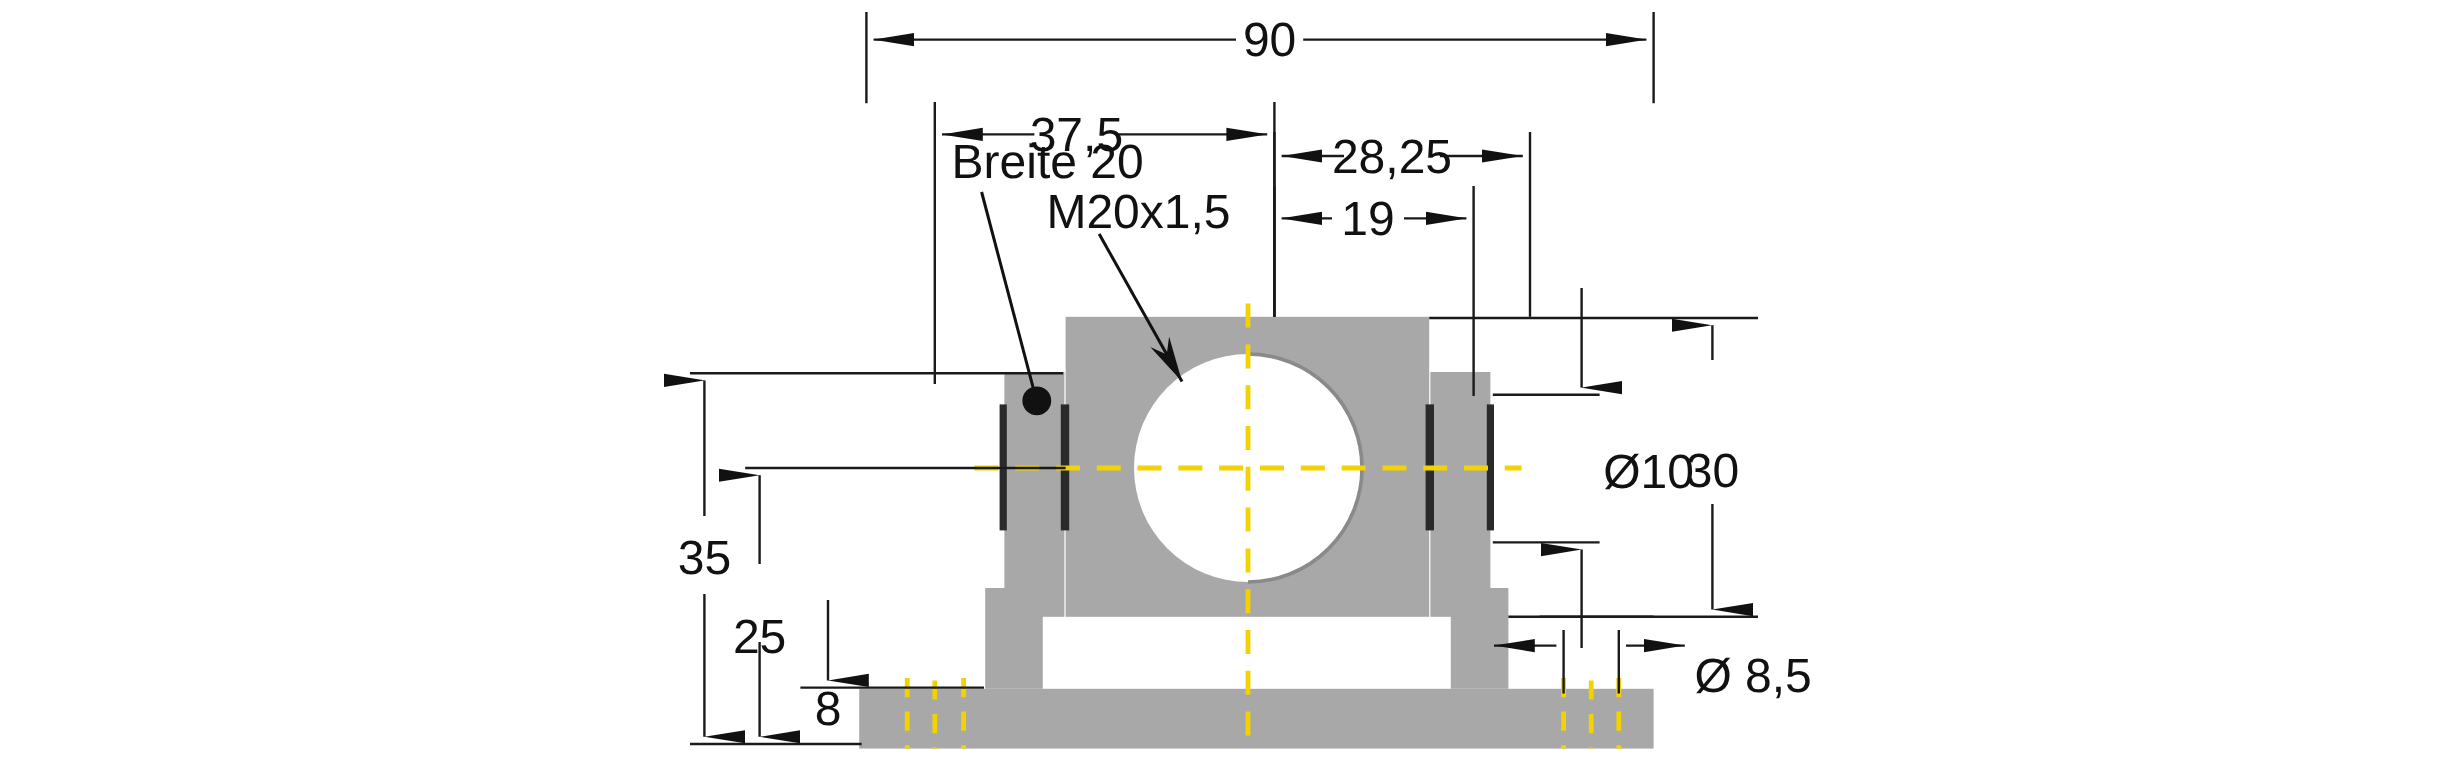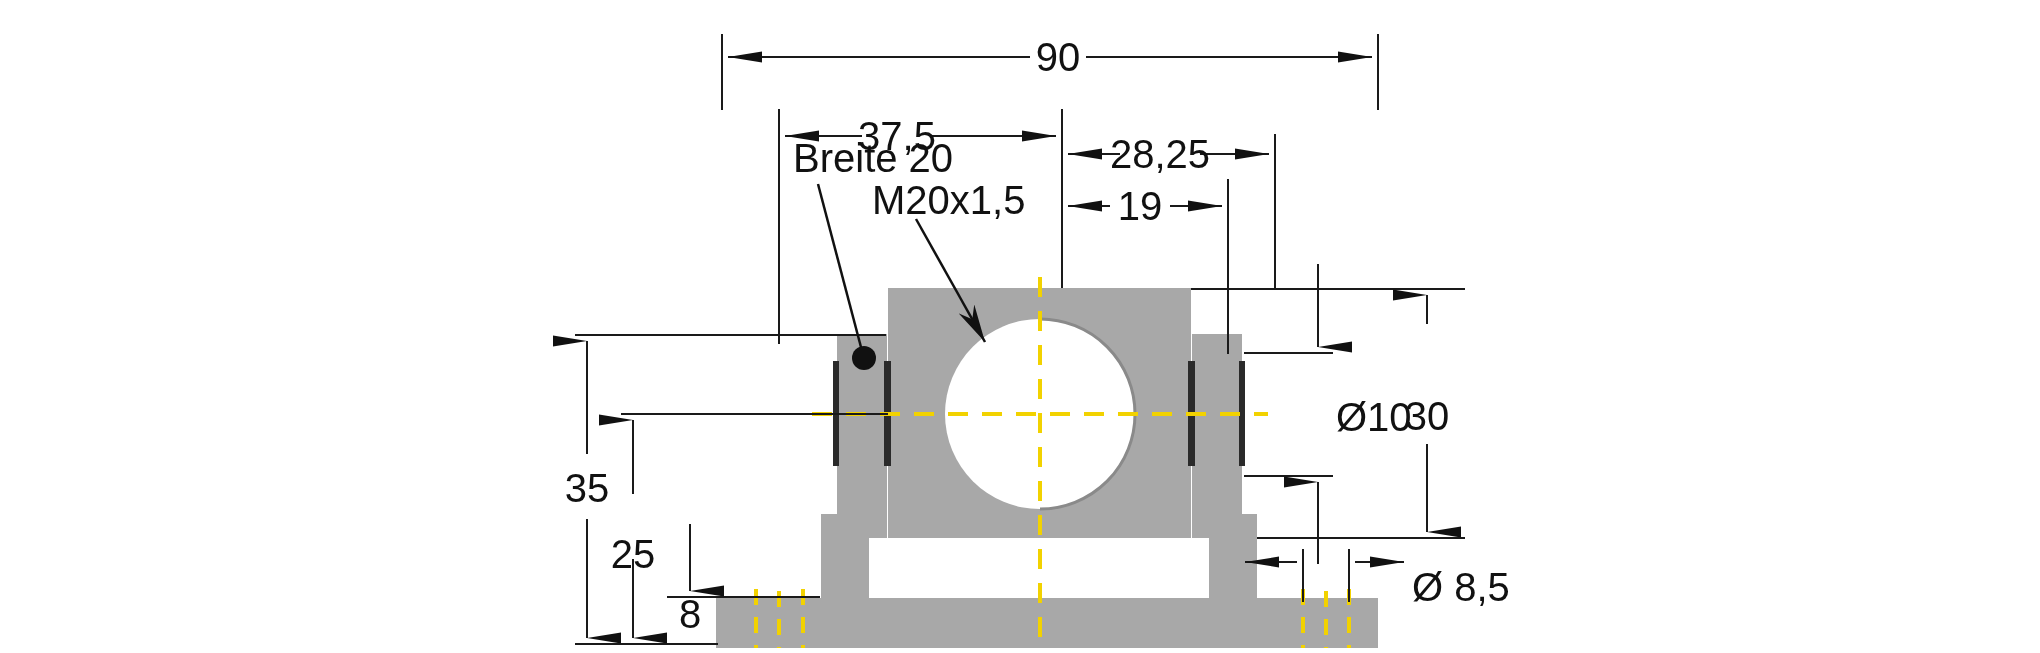--- a/index.html
+++ b/index.html
@@ -9,21 +9,20 @@
   }
   body {
     font-family: "Liberation Sans", sans-serif;
   }
   #drawing-root {
     position: relative;
     width: 2040px;
     height: 624px;
     background: #ffffff;
     overflow: hidden;
-    margin-top: 24px;
   }
   svg#tech-drawing {
     display: block;
     width: 2040px;
     height: 653px;
   }
   .dim-text {
     font-family: "Liberation Sans", sans-serif;
     font-size: 40px;
     fill: #111111;

